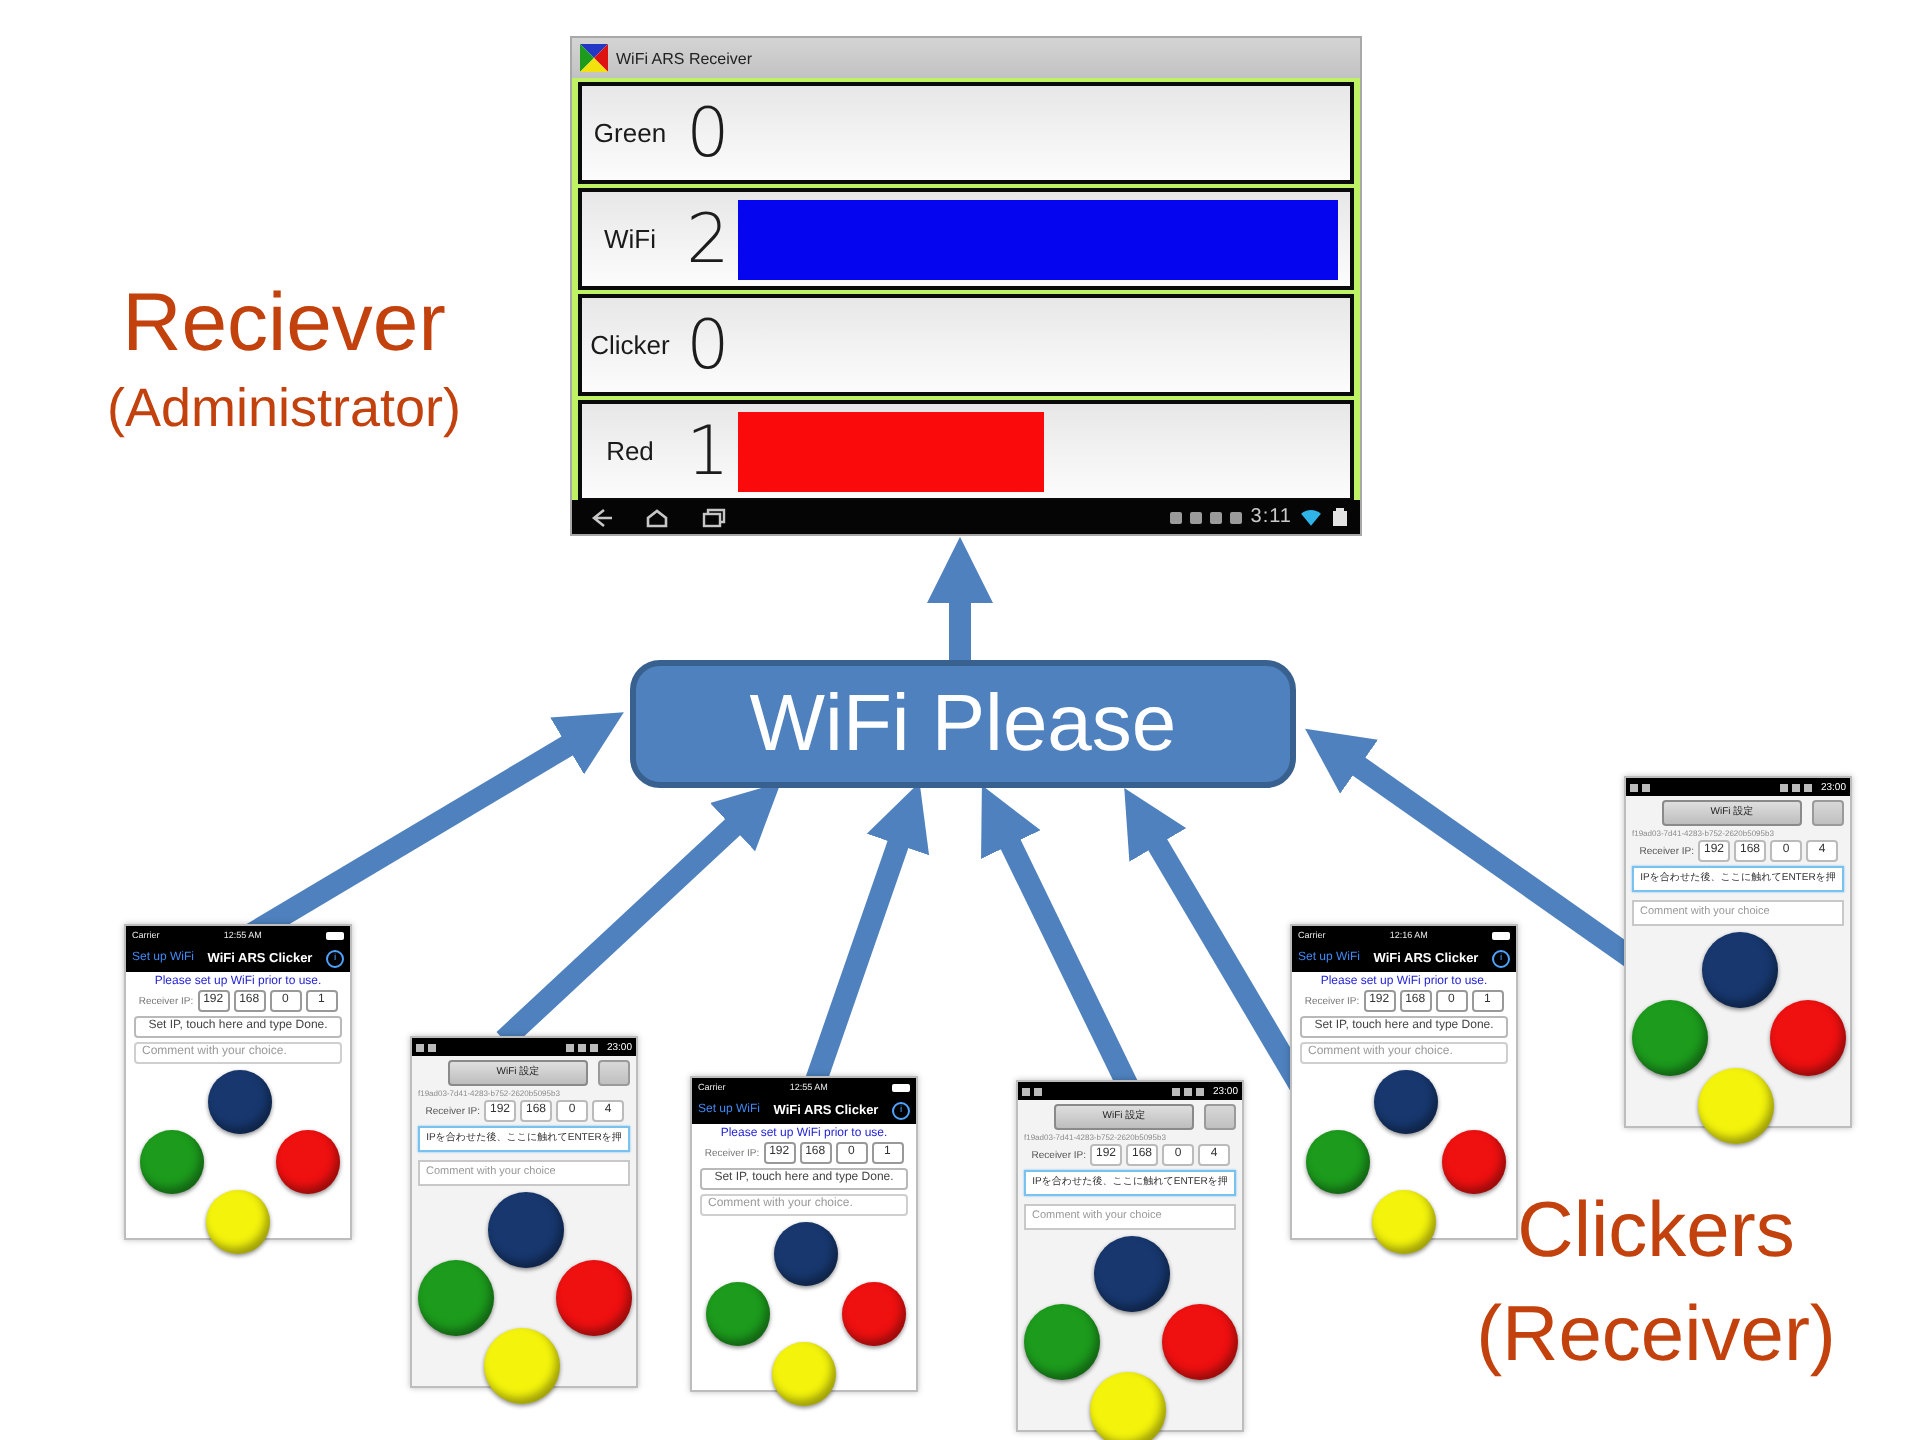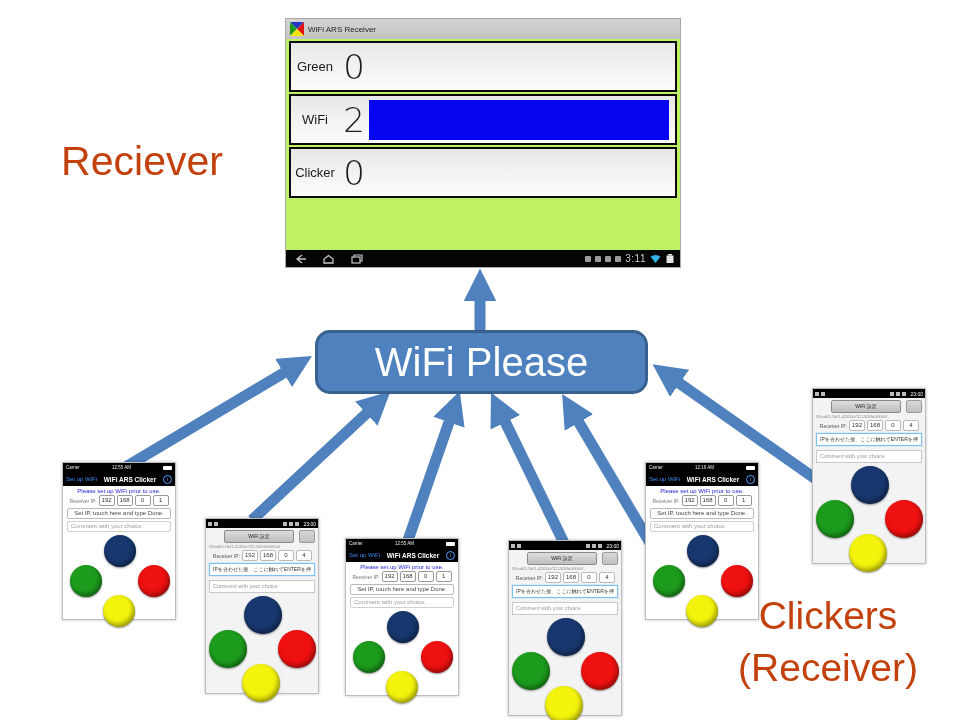--- a/index.html
+++ b/index.html
@@ -123,20 +123,21 @@
       <line x1="252" y1="520" x2="382" y2="399" marker-end="url(#ah)"></line>
       <line x1="406" y1="546" x2="456" y2="402" marker-end="url(#ah)"></line>
       <line x1="564" y1="543" x2="496" y2="403" marker-end="url(#ah)"></line>
       <line x1="656" y1="553" x2="568" y2="404" marker-end="url(#ah)"></line>
       <line x1="820" y1="482" x2="662" y2="371" marker-end="url(#ah)"></line>
     </g>
   </svg>
 
   <div class="side-label label-receiver">
     <div class="big">Reciever</div>
+    <div class="small">(Administrator)</div>
   </div>
   <div class="side-label label-clickers">
     <div class="big2">Clickers</div>
     <div class="big2">(Receiver)</div>
   </div>
 
   <div class="router">
     <span>WiFi Please</span>
   </div>
 
@@ -165,20 +166,27 @@
         <span class="t-count">2</span>
         <div class="t-track">
           <div class="t-bar" style="width: 100%; background: rgb(5, 5, 240);"></div>
         </div>
       </div>
       <div class="t-row">
         <span class="t-label">Clicker</span>
         <span class="t-count">0</span>
         <div class="t-track">
           <div class="t-bar" style="width: 0%; background: transparent;"></div>
+        </div>
+      </div>
+      <div class="t-row">
+        <span class="t-label">Red</span>
+        <span class="t-count">1</span>
+        <div class="t-track">
+          <div class="t-bar" style="width: 51%; background: rgb(250, 10, 10);"></div>
         </div>
       </div>
     </div>
 
     <div class="t-nav">
       <div class="navgrp">
         <svg width="13" height="10" viewBox="0 0 13 10">
           <path d="M8 1 L3 5 L8 9 M3 5 H12" stroke="#c6c6c6" stroke-width="1.3" fill="none"></path>
         </svg>
         <svg width="13" height="10" viewBox="0 0 13 10">

